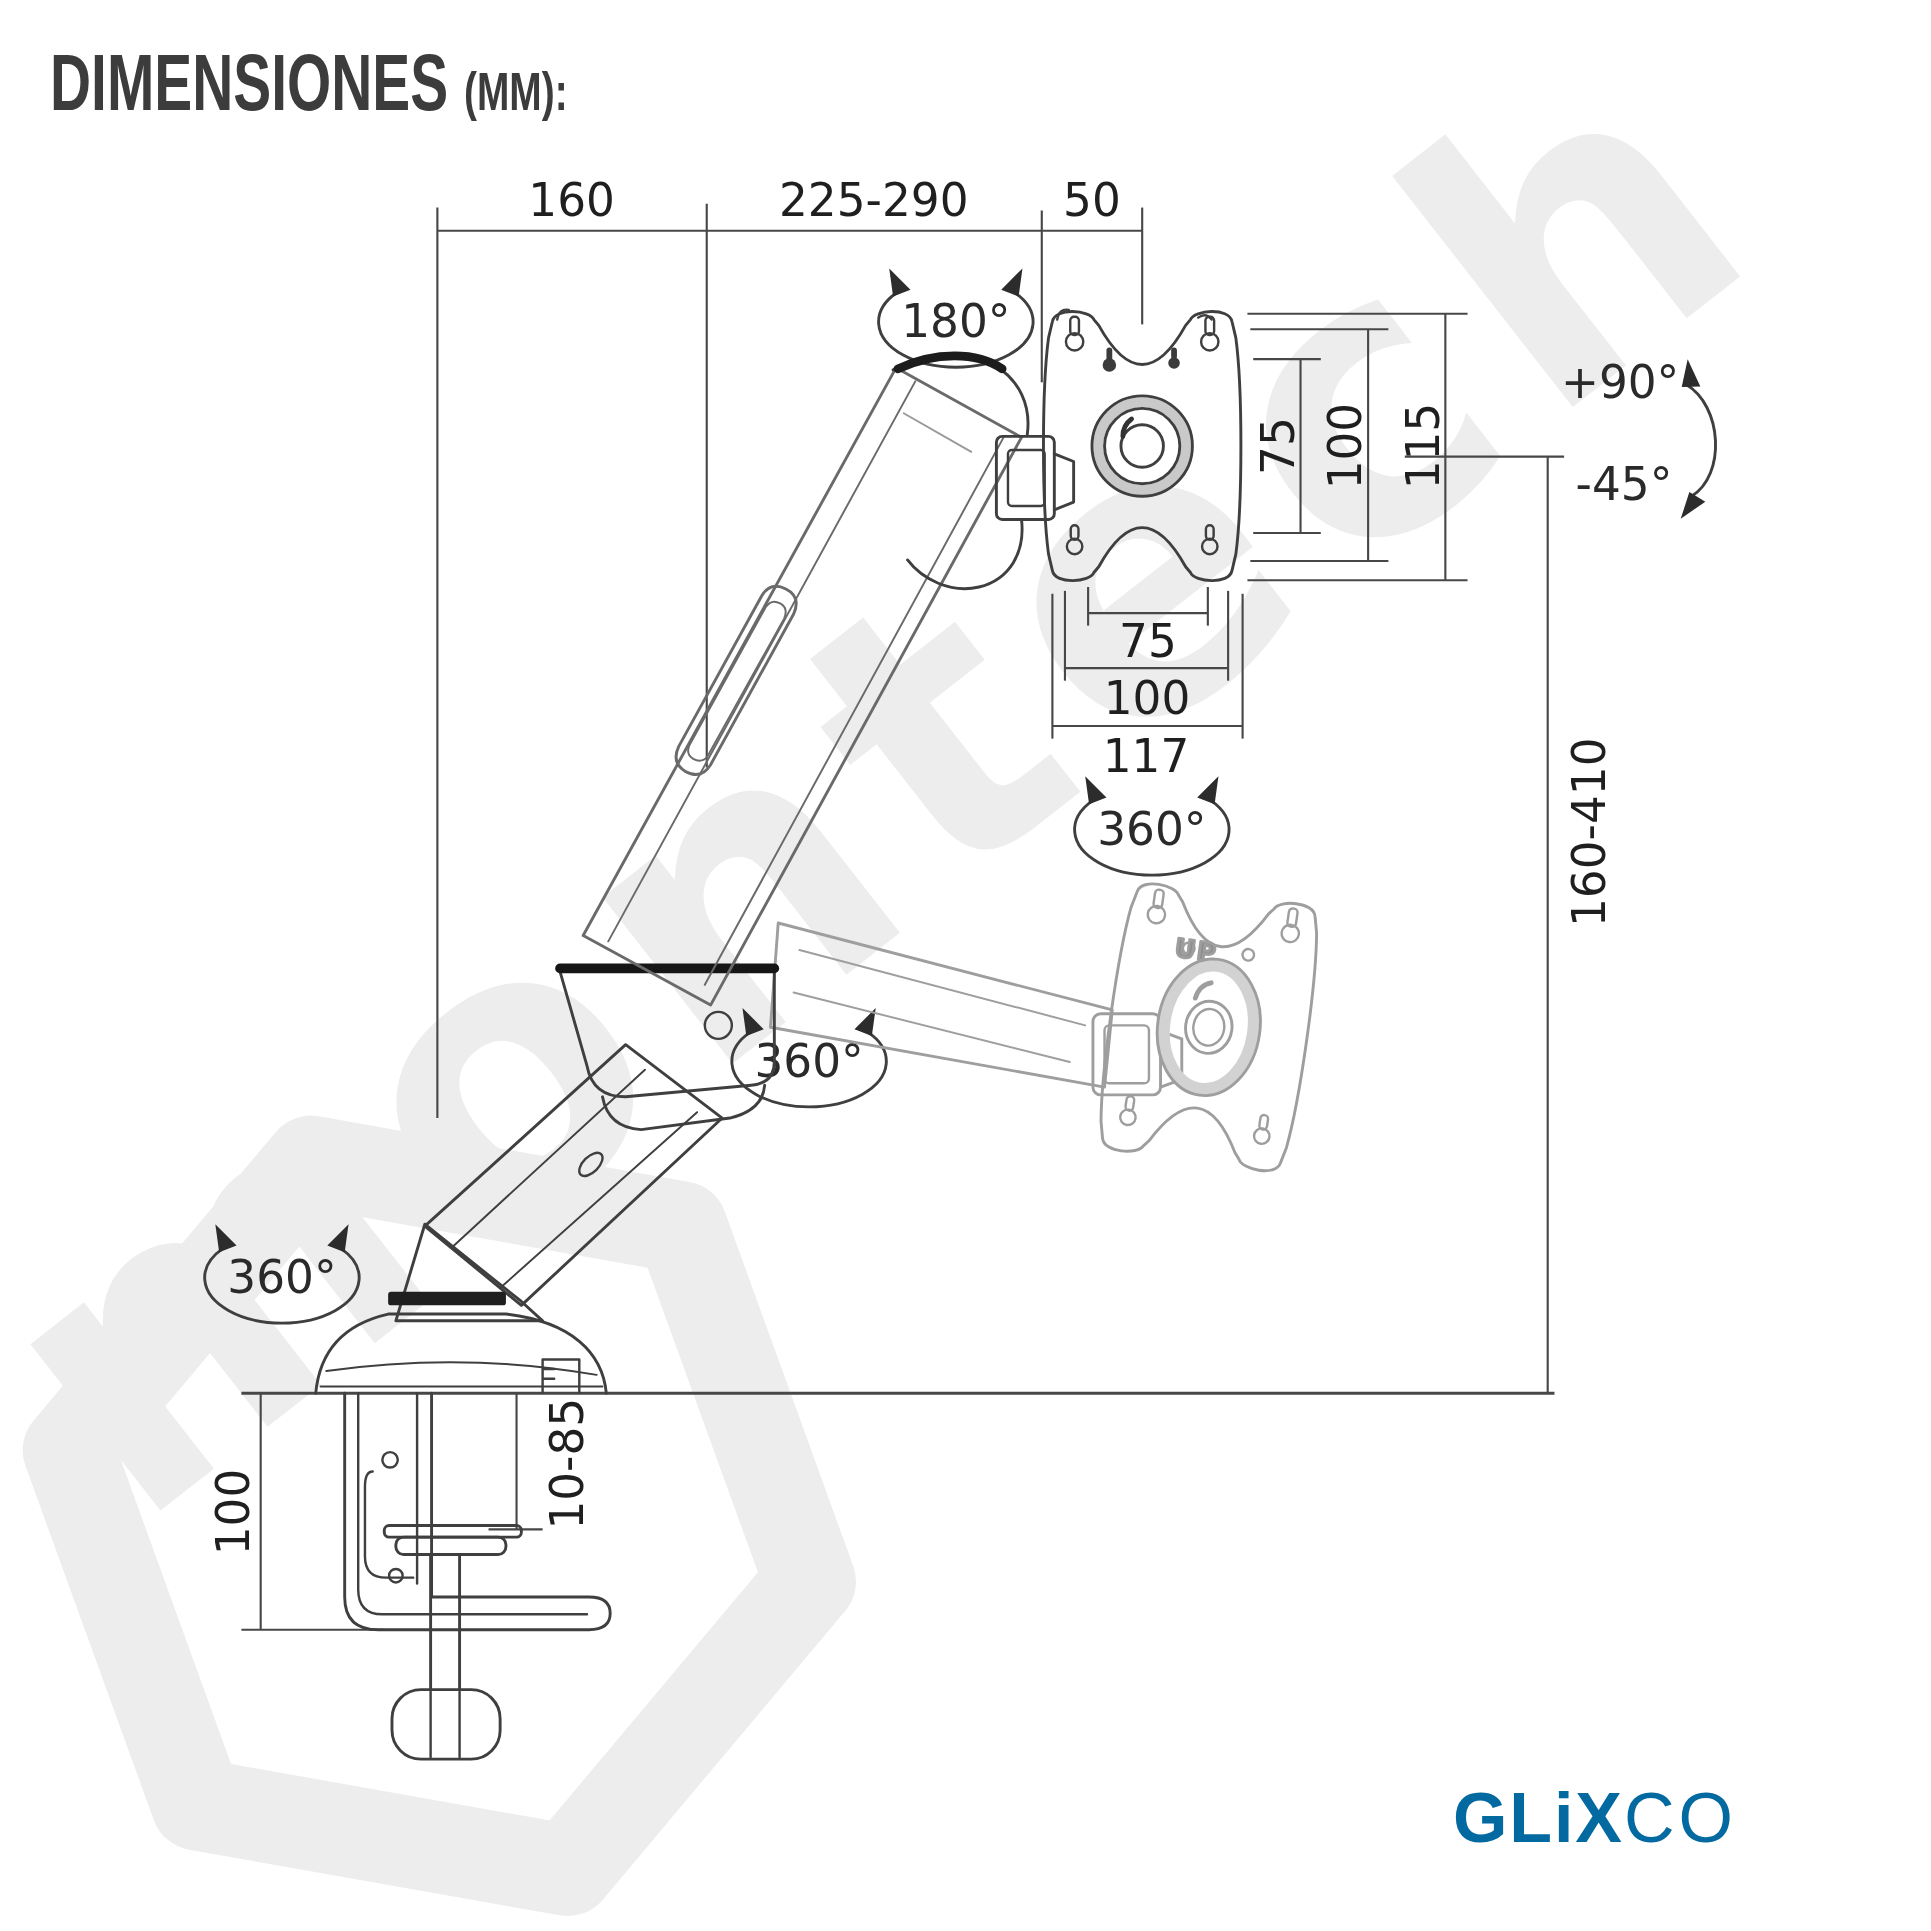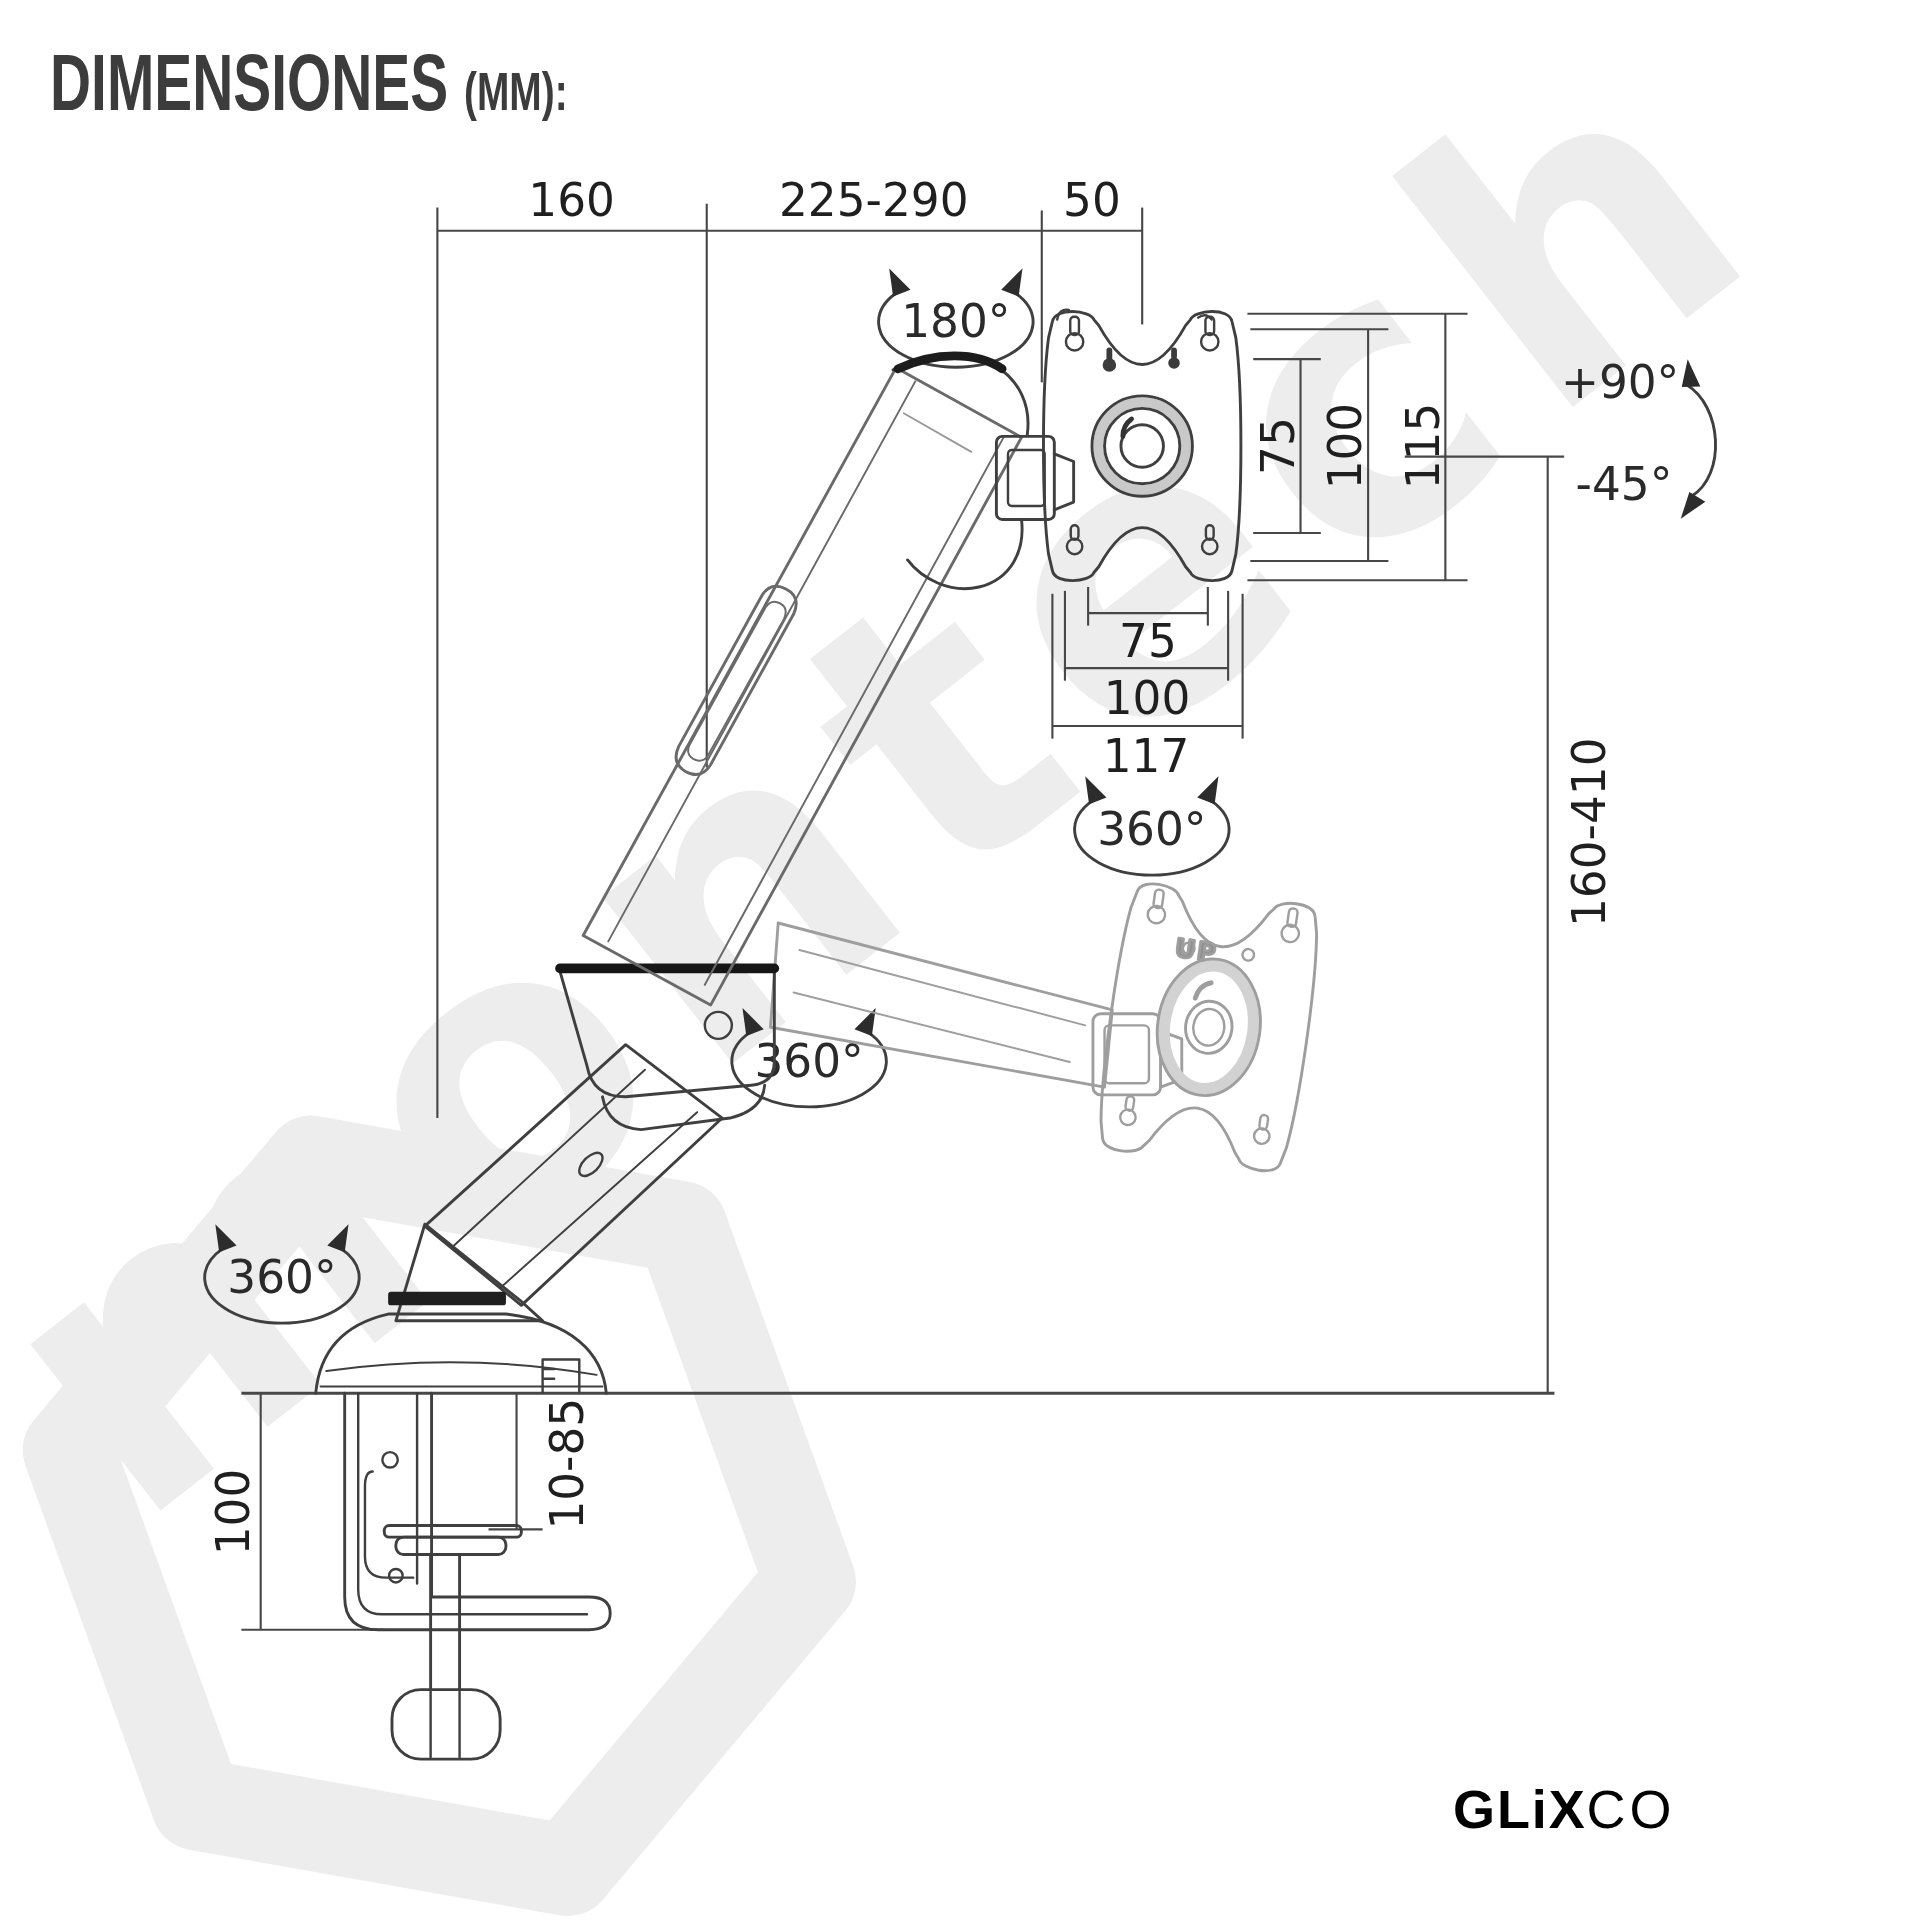--- a/index.html
+++ b/index.html
@@ -9,22 +9,22 @@
   svg{position:absolute;left:0;top:0;}
   svg text{font-family:"DejaVu Sans", sans-serif;}
   .dim-label{font-size:47px;fill:#1f1f1f;}
   .rot-label{font-size:47px;fill:#2a2a2a;}
   .up-label{font-size:26px;font-weight:bold;fill:#8f8f8f;letter-spacing:2px;}
   .wm-text{font-size:400px;font-weight:bold;fill:#ededed;letter-spacing:30px;}
   .page-title{position:absolute;left:50px;top:37px;color:#3c3c3c;
       font-weight:bold;font-size:79px;letter-spacing:0px;white-space:nowrap;
       transform:scaleX(0.72);transform-origin:left top;}
   .page-title .unit{font-size:54px;text-transform:uppercase;}
-  .brand-logo{position:absolute;left:1453px;top:1778px;font-size:54px;
-      color:#000000;letter-spacing:1.9px;white-space:nowrap;}
+  .brand-logo{position:absolute;left:1453px;top:1778px;font-size:70px;
+      color:#0369a1;letter-spacing:1.9px;white-space:nowrap;}
   .brand-logo .b{font-weight:700;}
   .brand-logo .l{font-weight:400;letter-spacing:3.9px;}
 </style>
 </head>
 <body>
 
 <div class="stage">
 
 <svg width="1931" height="1931" viewBox="0 0 2000 2000">
 

